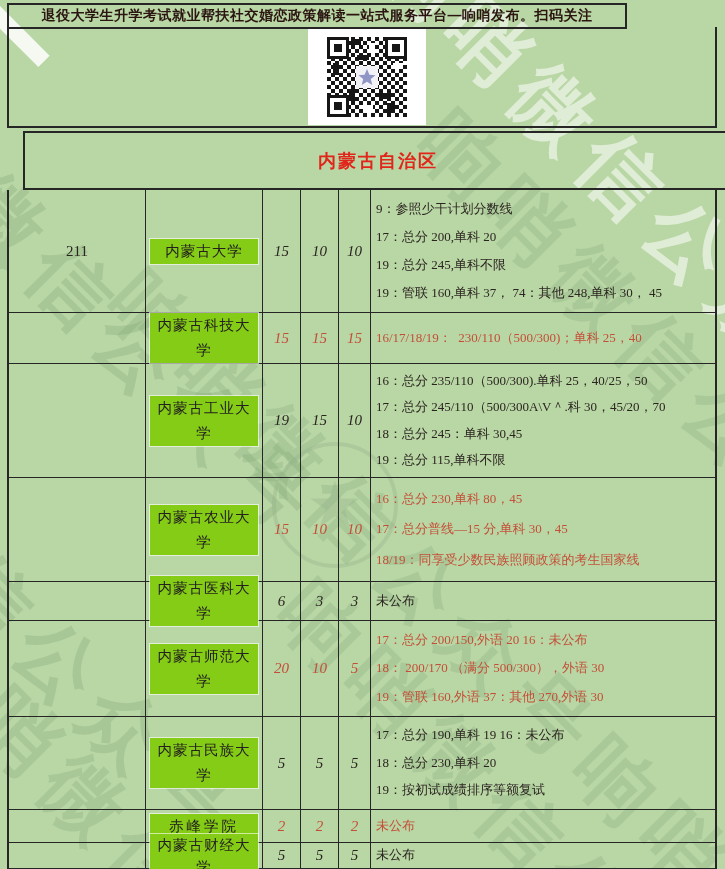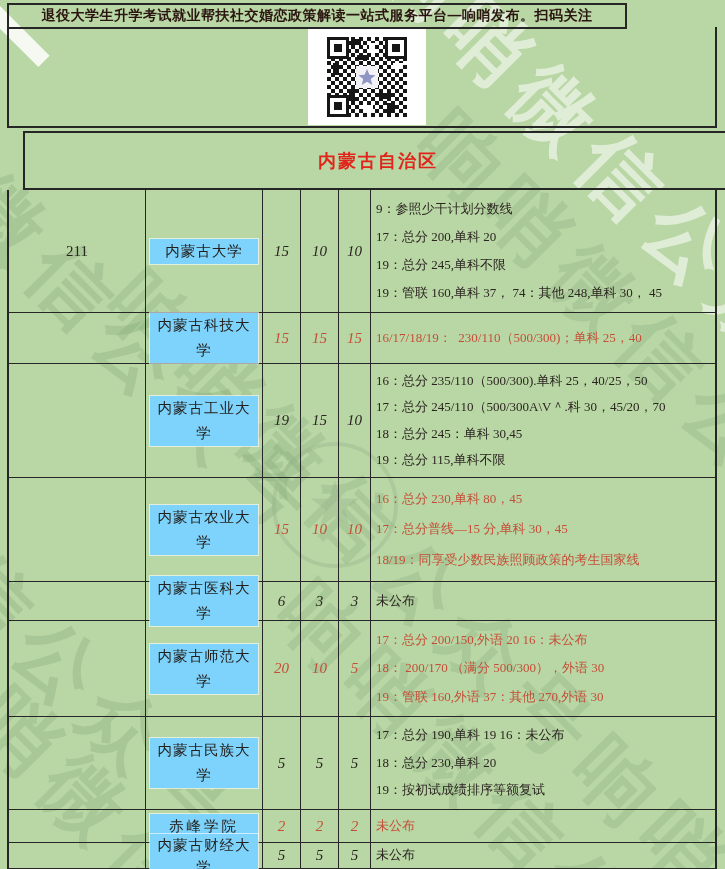--- a/index.html
+++ b/index.html
@@ -63,21 +63,21 @@
   .c { border-right:1px solid #262626; display:flex; align-items:center; justify-content:center; }
   .c:last-child { border-right:none; }
   .c1 { width:137px; font-size:15px; }
   .c2 { width:117px; }
   .c3 { width:38px; }
   .c4 { width:38px; }
   .c5 { width:32px; }
   .c6 { width:344px; flex-direction:column; align-items:stretch; justify-content:space-evenly; }
   .num { font-size:15px;font-style:italic; }
   .chip {
-    display:block; width:108px; background:#7dd3fc; text-align:center;
+    display:block; width:108px; background:#84cc16; text-align:center;
     font-size:14.5px; line-height:25px; color:#23201d; letter-spacing:1px;
     box-shadow:0 0 0 1px rgba(255,255,255,.6);
   }
   .chip.small { letter-spacing:3px; }
   .note {
     font-size:13px; line-height:1.25; padding:1px 2px 1px 5px;
     white-space:pre; overflow:hidden; color:#2b2520;
   }
   .trow.red .num, .trow.red .note { color:#c44f38; }
 </style>

